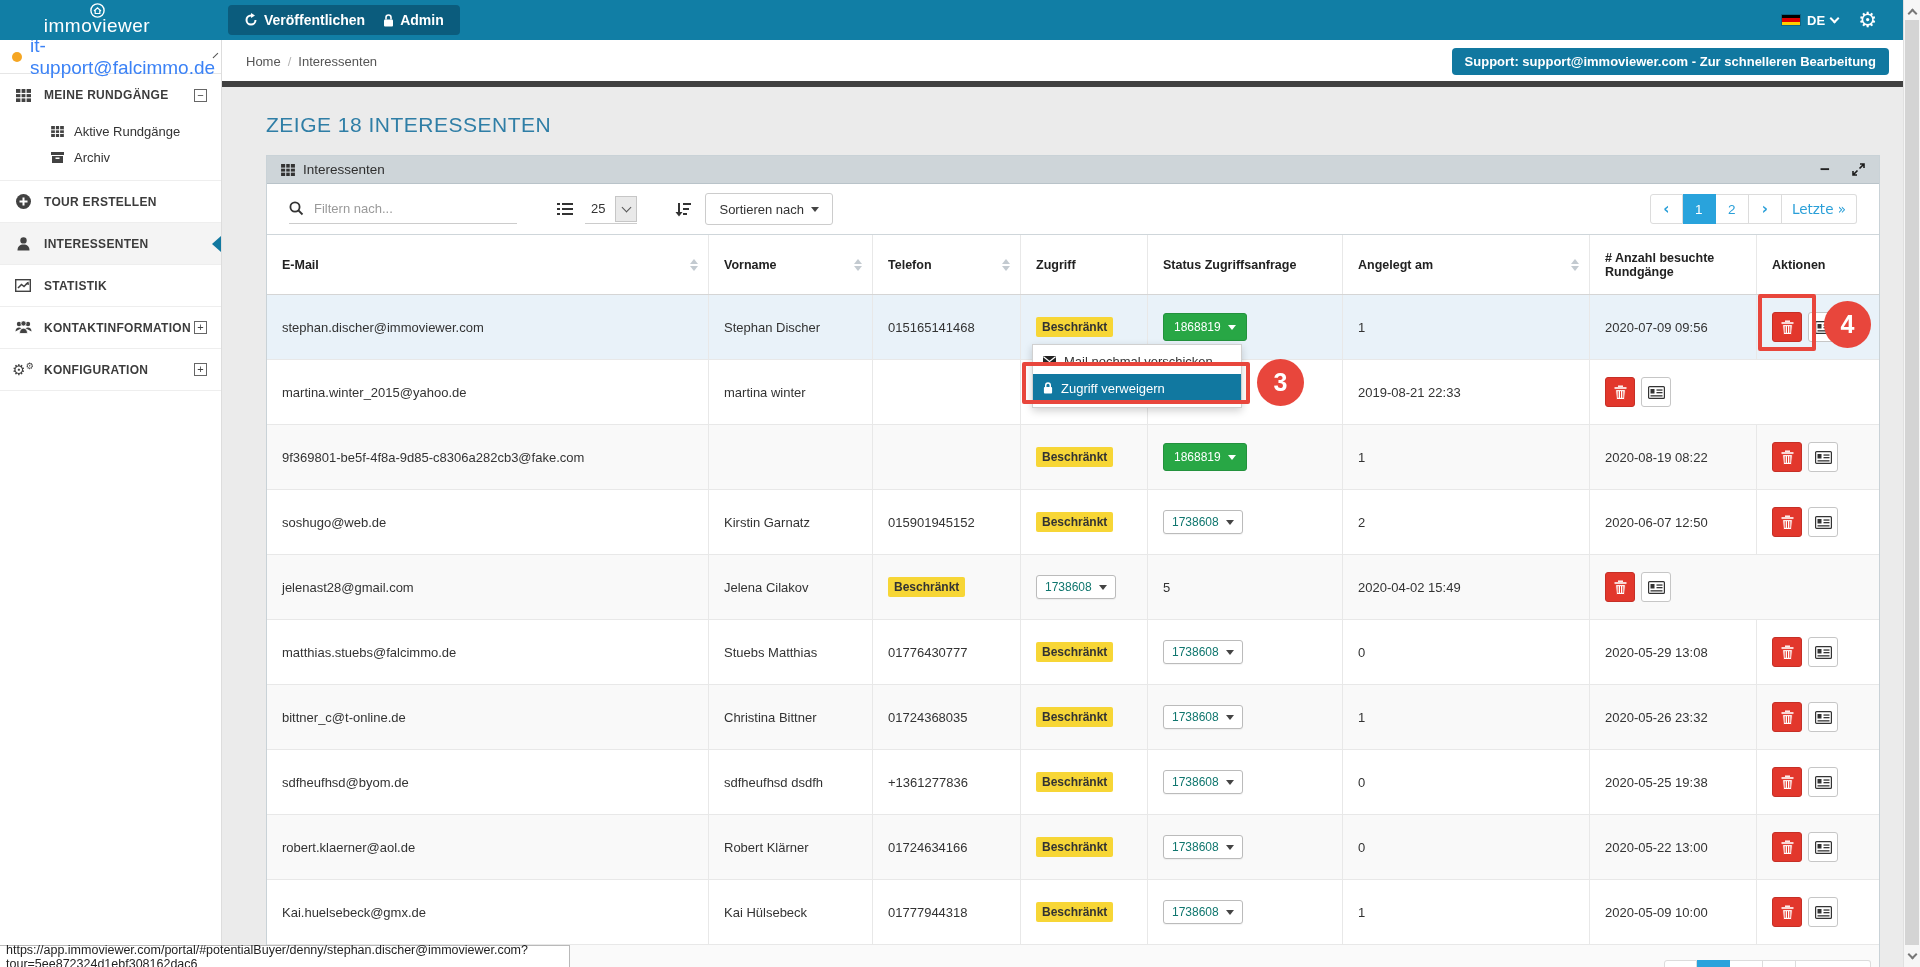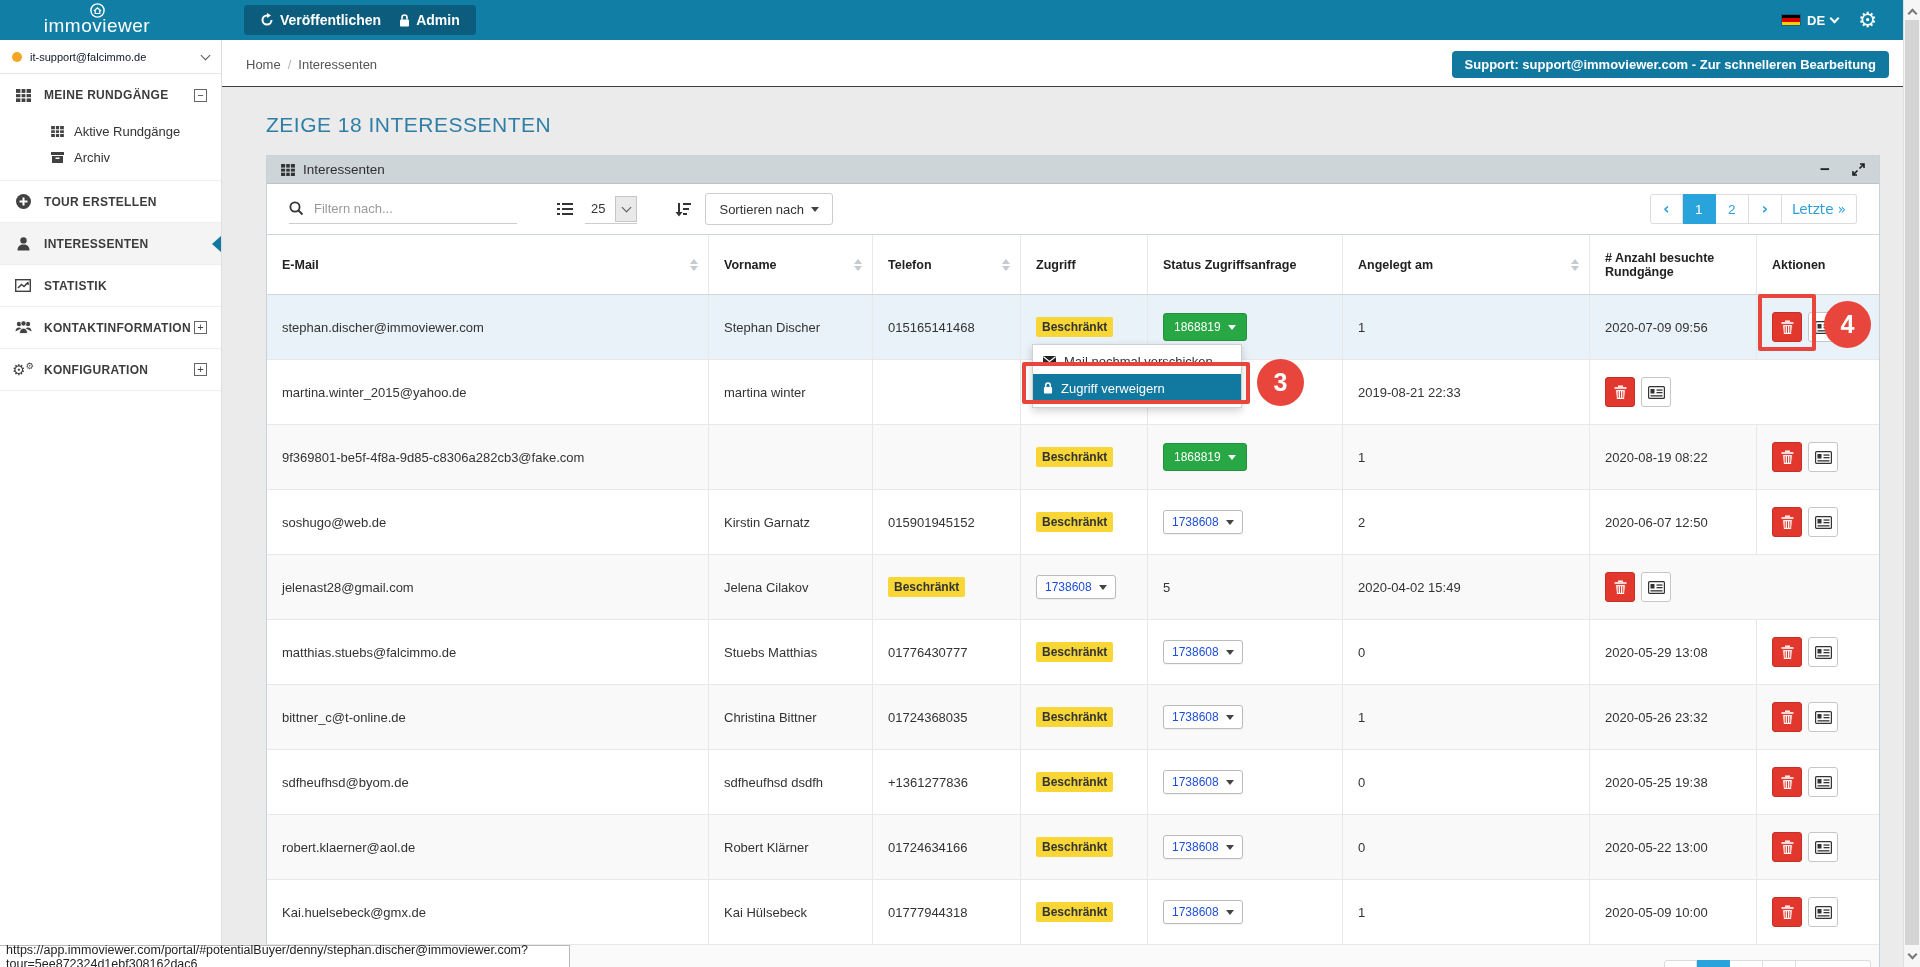--- a/index.html
+++ b/index.html
@@ -2,52 +2,52 @@
 <html><head>
 <meta charset="utf-8">
 <style>
   * { margin:0; padding:0; box-sizing:border-box; }
   html,body { width:1920px; height:967px; overflow:hidden; }
   body { font-family:"Liberation Sans","DejaVu Sans",sans-serif; background:#ebebeb; }
   .glyph { font-family:"DejaVu Sans",sans-serif; }
   #app { position:relative; width:1920px; height:967px; overflow:hidden; background:#ebebeb; }
 
   
-  .topbar { position:absolute; left:0; top:0; width:1903px; height:40px; background:#117ea5; display:flex; align-items:center; z-index:5;gap:16px; }
+  .topbar { position:absolute; left:0; top:0; width:1903px; height:40px; background:#117ea5; display:flex; align-items:center; z-index:5; }
   .logo { display:flex; flex-direction:column; align-items:center; justify-content:center; width:150px; margin-left:22px; color:#fff; cursor:pointer; }
   .logo .logo-text { font-size:19px; letter-spacing:.5px; margin-top:-3px; }
   .tb-group { display:flex; align-items:center; gap:18px; background:#0b5c7d; border-radius:4px; height:30px; padding:0 16px; margin-left:56px; }
   .tb-item { color:#fff; font-weight:bold; font-size:14px; display:flex; align-items:center; gap:6px; cursor:pointer; }
   .tb-right { margin-left:auto; display:flex; align-items:center; gap:20px; margin-right:26px; }
   .lang { display:flex; align-items:center; gap:6px; color:#fff; font-size:13px; font-weight:bold; cursor:pointer; }
   .flag { width:20px; height:12px; display:inline-block; border:1px solid rgba(0,0,0,.2); }
   .flag div { height:33.3%; }
   .chev { display:inline-block; width:7px; height:7px; border-right:2px solid #fff; border-bottom:2px solid #fff; transform:rotate(45deg); margin-top:-4px; }
   .gear { color:#fff; font-size:21px; cursor:pointer; line-height:1; }
 
   
   .sidebar { position:absolute; left:0; top:40px; width:222px; bottom:0; background:#fff; border-right:1px solid #ddd; z-index:4; }
   .account { height:34px; display:flex; align-items:center; padding:0 12px; border-bottom:1px solid #e6e6e6; cursor:pointer; }
   .dot { width:10px; height:10px; border-radius:50%; background:#f5a623; margin-right:8px; flex:none; }
-  .account-mail { font-size:11px; color:#0f172a; flex:1; }
+  .account-mail { font-size:19px; color:#3b82f6; flex:1; }
   .chev-d { width:7px; height:7px; border-right:1.5px solid #555; border-bottom:1.5px solid #555; transform:rotate(45deg); margin-top:-3px; }
   .nav-item { position:relative; display:flex; align-items:center; height:42px; padding:0 14px; border-bottom:1px solid #eee; cursor:pointer; }
   .nav-item.noborder { border-bottom:none; }
   .nav-label { font-size:12px; font-weight:bold; color:#3c3c3c; letter-spacing:.3px; margin-left:12px; }
   .nav-ico { width:18px; display:flex; justify-content:center; flex:none; }
   .expander { margin-left:auto; width:13px; height:13px; border:1px solid #666; font-size:11px; line-height:10px; text-align:center; color:#444; }
   .subnav { padding:2px 0 10px 0; border-bottom:1px solid #eee; }
   .sub-item { display:flex; align-items:center; height:26px; padding-left:48px; cursor:pointer; }
   .sub-label { font-size:13px; color:#333; margin-left:8px; }
   .nav-item.active { background:#f4f4f4; }
   .active-marker { position:absolute; right:0; top:50%; margin-top:-8px; width:0; height:0; border-top:8px solid transparent; border-bottom:8px solid transparent; border-right:9px solid #1178a0; }
 
   
   .main { position:absolute; left:222px; top:40px; right:17px; bottom:0; }
-  .crumb-bar { height:47px; background:#fff; border-bottom:1px solid #404040; display:flex; align-items:center; padding:2px 14px 0 24px;text-align:right; }
+  .crumb-bar { height:47px; background:#fff; border-bottom:6px solid #404040; display:flex; align-items:center; padding:2px 14px 0 24px;text-align:right; }
   .crumb { font-size:13px; color:#555; display:flex; gap:7px; align-items:center; }
   .crumb .sep { color:#b5b5b5; }
   .crumb .home { cursor:pointer; }
   .support-badge { margin-left:auto; background:#1178a0; color:#fff; font-weight:bold; font-size:13px; padding:6px 13px; border-radius:4px; cursor:pointer; }
   .content { position:absolute; left:0; right:0; top:47px; bottom:0; background:#ebebeb; }
   .page-title { font-size:21px; font-weight:400; color:#2f7ea6; letter-spacing:.5px; margin:26px 0 18px 44px; }
 
   
   .panel { position:absolute; left:44px; top:68px; width:1614px; bottom:-100px; background:#fff; border:1px solid #c9d2d7; }
   .panel-header { height:28px; background:#ced5d9; border-bottom:1px solid #b9c3c9; display:flex; align-items:center; padding:0 14px; }
@@ -88,21 +88,21 @@
   .sort-carets .dn { border-top:5px solid #c3cad0; }
   .tr { height:65px; border-bottom:1px solid #e8e8e8; background:#fff; }
   .tr.stripe { background:#f9f9f9; }
   .tr.hl { background:#e9f2f9; }
   .td { display:flex; align-items:center; padding:0 10px 0 15px; font-size:13px; color:#333; border-right:1px solid #e8e8e8; overflow:hidden; }
   .td:last-child { border-right:none; }
   .badge { background:#f7d636; color:#333; font-weight:bold; font-size:12px; padding:3px 6px; border-radius:2px; }
   .st-btn { display:flex; align-items:center; gap:7px; font-size:12px; border-radius:3px; cursor:pointer; }
   .st-btn.green { background:#28a745; border:1px solid #23923d; color:#fff; padding:6px 10px; }
   .st-btn.green .caret { border-top-color:#fff; }
-  .st-btn.sel { background:#fff; border:1px solid #bbb; color:#1d4ed8; padding:4px 8px; box-shadow:0 1px 1px rgba(0,0,0,.05); }
+  .st-btn.sel { background:#fff; border:1px solid #bbb; color:#0f766e; padding:4px 8px; box-shadow:0 1px 1px rgba(0,0,0,.05); }
   .act-btn { width:30px; height:30px; border-radius:3px; display:flex; align-items:center; justify-content:center; cursor:pointer; }
   .act-btn.trash { background:#e2372c; border:1px solid #c62f26; margin-right:6px; }
   .act-btn.card { background:#fff; border:1px solid #c6c6c6; }
   .panel-footer { height:60px; background:#fafafa; display:flex; align-items:flex-start; padding:15px 8px 0 0; justify-content:flex-end; }
 
   
   .ctx-menu { position:absolute; left:1032px; top:344px; width:210px; background:#fff; border:1px solid #d0d0d0; box-shadow:0 3px 8px rgba(0,0,0,.18); padding:3px 0 5px 0; z-index:40; }
   .ctx-item { height:26px; display:flex; align-items:center; gap:8px; padding:0 10px; font-size:13px; color:#333; cursor:pointer; }
   .ctx-item.sel-item { background:#1178a0; color:#fff; height:28px; }
   .ann-rect { position:absolute; border:4px solid #e8463c; border-radius:2px; z-index:60; pointer-events:none; }

